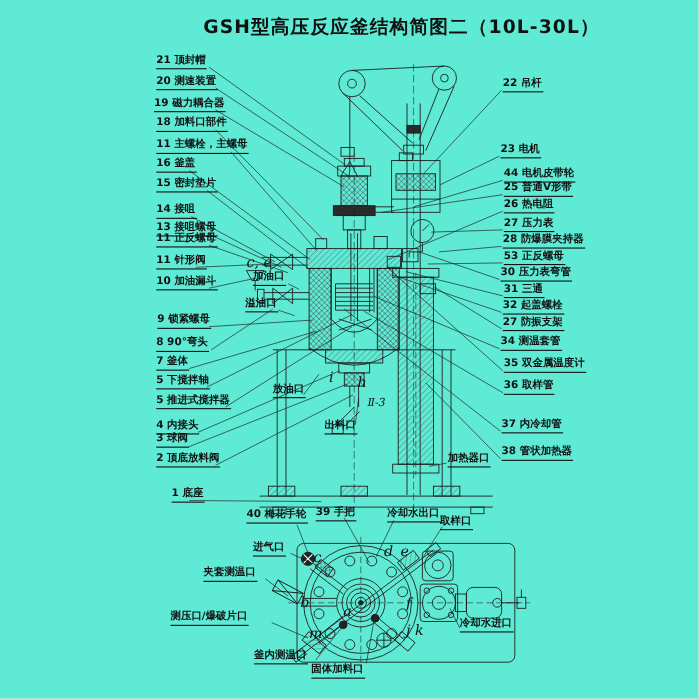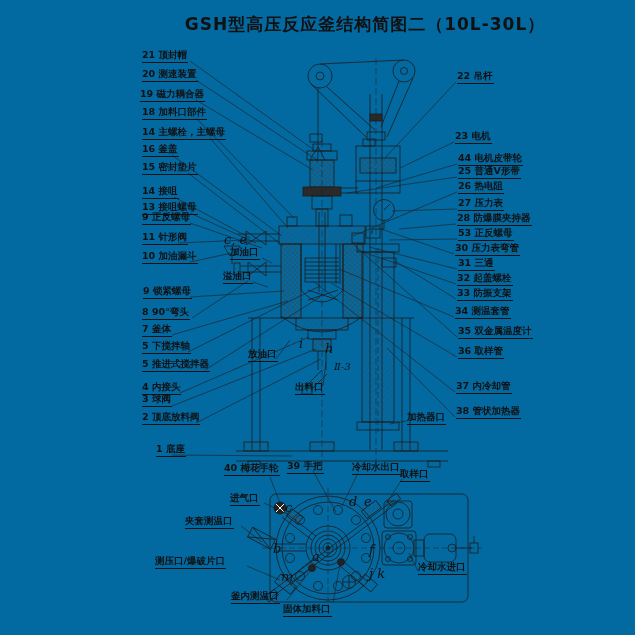--- a/index.html
+++ b/index.html
@@ -1,16 +1,16 @@
 <!DOCTYPE html>
 <html><head>
 <meta charset="utf-8">
 <style>
   html,body{margin:0;padding:0;background:#e8e8e8;}
-  .page{position:relative;width:635px;height:635px;background:#0369a1;overflow:hidden;
+  .page{position:relative;width:635px;height:635px;background:#5eead4;overflow:hidden;
         font-family:"DejaVu Sans","Liberation Sans",sans-serif;color:#111;}
   .title{position:absolute;left:140px;top:13px;width:450px;text-align:center;
          font-size:17px;font-weight:bold;letter-spacing:1px;}
   .lbl{position:absolute;font-size:9.5px;font-weight:bold;line-height:1.15;
        white-space:nowrap;border-bottom:1px solid #111;padding:0 1px 1px 0;}
   .ann{position:absolute;font-size:13px;font-style:italic;line-height:1;
        font-family:"DejaVu Serif","Liberation Serif",serif;white-space:nowrap;}
   svg{position:absolute;left:0;top:0;}
 </style>
 </head>
@@ -292,26 +292,26 @@
         <line x1="418" y1="571" x2="409" y2="553"></line>
     </g>
   </svg>
 
   <div class="title">GSH型高压反应釜结构简图二（10L-30L）</div>
 
   <div class="lbl" style="left:142px;top:50px">21 顶封帽</div>
   <div class="lbl" style="left:142px;top:69px">20 测速装置</div>
   <div class="lbl" style="left:140px;top:89px">19 磁力耦合器</div>
   <div class="lbl" style="left:142px;top:107px">18 加料口部件</div>
-  <div class="lbl" style="left:142px;top:127px">14 主螺栓，主螺母</div>
+  <div class="lbl" style="left:142px;top:127px">11 主螺栓，主螺母</div>
   <div class="lbl" style="left:142px;top:144px">16 釜盖</div>
   <div class="lbl" style="left:142px;top:162px">15 密封垫片</div>
   <div class="lbl" style="left:142px;top:186px">14 接咀</div>
   <div class="lbl" style="left:142px;top:202px">13 接咀螺母</div>
-  <div class="lbl" style="left:142px;top:212px">9 正反螺母</div>
+  <div class="lbl" style="left:142px;top:212px">11 正反螺母</div>
   <div class="lbl" style="left:142px;top:232px">11 针形阀</div>
   <div class="lbl" style="left:142px;top:251px">10 加油漏斗</div>
   <div class="lbl" style="left:143px;top:286px">9 锁紧螺母</div>
   <div class="lbl" style="left:142px;top:307px">8 90°弯头</div>
   <div class="lbl" style="left:142px;top:324px">7 釜体</div>
   <div class="lbl" style="left:142px;top:341px">5 下搅拌轴</div>
   <div class="lbl" style="left:142px;top:359px">5 推进式搅拌器</div>
   <div class="lbl" style="left:142px;top:382px">4 内接头</div>
   <div class="lbl" style="left:142px;top:394px">3 球阀</div>
   <div class="lbl" style="left:142px;top:412px">2 顶底放料阀</div>
@@ -321,21 +321,21 @@
   <div class="lbl" style="left:455px;top:131px">23 电机</div>
   <div class="lbl" style="left:458px;top:153px">44 电机皮带轮</div>
   <div class="lbl" style="left:458px;top:166px">25 普通V形带</div>
   <div class="lbl" style="left:458px;top:181px">26 热电阻</div>
   <div class="lbl" style="left:458px;top:198px">27 压力表</div>
   <div class="lbl" style="left:457px;top:213px">28 防爆膜夹持器</div>
   <div class="lbl" style="left:458px;top:228px">53 正反螺母</div>
   <div class="lbl" style="left:455px;top:243px">30 压力表弯管</div>
   <div class="lbl" style="left:458px;top:258px">31 三通</div>
   <div class="lbl" style="left:457px;top:273px">32 起盖螺栓</div>
-  <div class="lbl" style="left:457px;top:288px">33 防振支架</div>
+  <div class="lbl" style="left:457px;top:288px">27 防振支架</div>
   <div class="lbl" style="left:455px;top:306px">34 测温套管</div>
   <div class="lbl" style="left:458px;top:326px">35 双金属温度计</div>
   <div class="lbl" style="left:458px;top:346px">36 取样管</div>
   <div class="lbl" style="left:456px;top:381px">37 内冷却管</div>
   <div class="lbl" style="left:456px;top:406px">38 管状加热器</div>
 
   <div class="lbl" style="left:230px;top:247px">加油口</div>
   <div class="lbl" style="left:223px;top:271px">溢油口</div>
   <div class="lbl" style="left:248px;top:349px">放油口</div>
   <div class="lbl" style="left:295px;top:382px">出料口</div>

